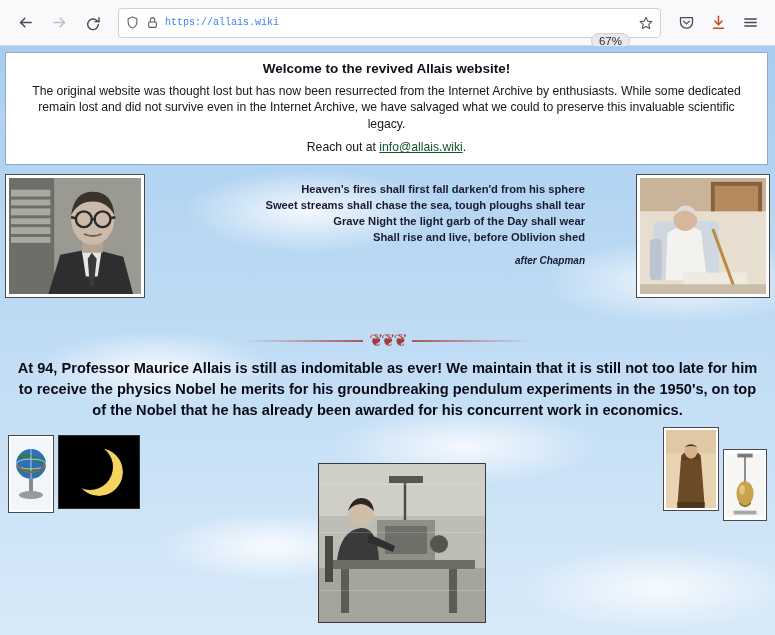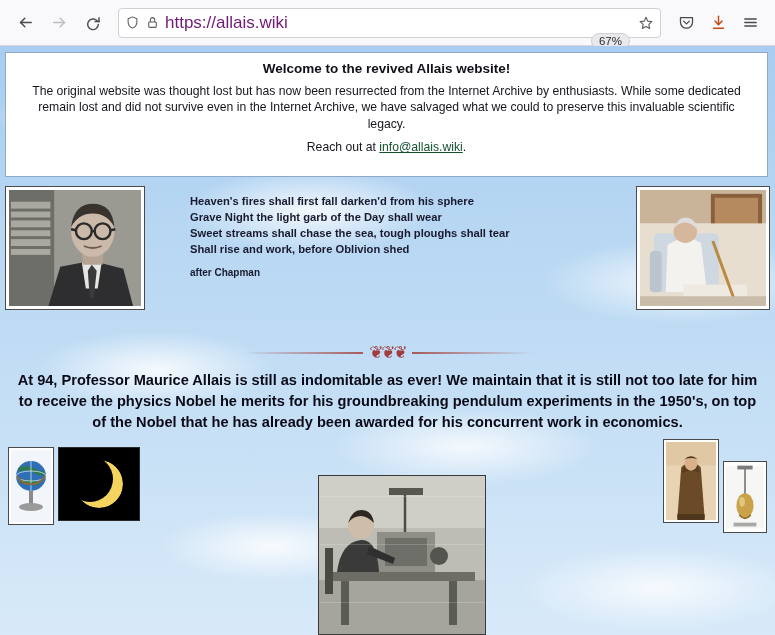--- a/index.html
+++ b/index.html
@@ -39,25 +39,26 @@
     border: 1px solid #cfcfd4;
     border-radius: 4px;
     display: flex;
     align-items: center;
     padding: 0 6px;
     gap: 6px;
     min-width: 0;
   }
   .urlbar .url-text {
     flex: 1 1 auto;
-    font-size: 17px;
-    color: #701a75;
+    font-size: 10px;
+    color: #3b82f6;
     white-space: nowrap;
     overflow: hidden;
     text-overflow: ellipsis;
+    font-family: Liberation Mono, monospace;
   }
   .zoom-badge {
     font-size: 11.5px;
     color: #2b2b2e;
     background: #e9e9ed;
     border: 1px solid #d0d0d5;
     border-radius: 9px;
     padding: 1px 7px;
     flex: 0 0 auto;
     margin-top: 36px;
@@ -81,21 +82,21 @@
       radial-gradient(ellipse 190px 55px at 60% 68%, rgba(255,255,255,0.8), rgba(255,255,255,0) 70%),
       radial-gradient(ellipse 160px 50px at 35% 85%, rgba(255,255,255,0.85), rgba(255,255,255,0) 70%),
       radial-gradient(ellipse 200px 60px at 85% 92%, rgba(255,255,255,0.8), rgba(255,255,255,0) 70%),
       linear-gradient(180deg, #a8cdf0 0%, #b9d8f3 35%, #c9e1f6 70%, #d8eaf9 100%);
   }
 
   .notice {
     margin: 6px 7px 0 5px;
     background: #ffffff;
     border: 1px solid #8fa9c9;
-    padding: 8px 14px 20px 14px;
+    padding: 8px 14px 8px 14px;
   }
   .notice h2 {
     margin: 0 0 7px 0;
     font-size: 13.5px;
     text-align: center;
     color: #10101a;
     font-weight: bold;
   }
   .notice p {
     margin: 0 0 7px 0;
@@ -120,31 +121,32 @@
     border: 1px solid #4a4a4a;
     padding: 3px;
     overflow: hidden;
   }
   .photo-left { left: 5px; top: 0; width: 140px; height: 124px; }
   .photo-right { right: 5px; top: 0; width: 134px; height: 124px; }
 
   .poem {
     position: absolute;
     left: 190px; right: 190px; top: 8px;
-    text-align: left;
+    text-align: right;
   }
   .poem .line {
     font-size: 11.2px;
     font-weight: bold;
     color: #1a1a2e;
     line-height: 1.42;
   }
   .poem .attrib {
     margin-top: 9px;
     font-size: 10px;
+    font-style: italic;
     font-weight: bold;
     color: #1a1a2e;
   }
 
   
   .divider {
     display: flex; align-items: center; justify-content: center;
     gap: 6px;
     margin-top: 6px;
     height: 22px;
@@ -318,23 +320,23 @@
           <line x1="84" y1="42" x2="87" y2="42"></line>
           <line x1="68" y1="41" x2="63" y2="40"></line>
             <line x1="103" y1="41" x2="108" y2="40"></line>
         </g>
         <path d="M76 57 Q85 61 94 57" stroke="#6b5a4e" stroke-width="1.8" fill="none"></path>
       </svg>
     </div>
 
     <div class="poem">
       <div class="line">Heaven's fires shall first fall darken'd from his sphere</div>
+      <div class="line">Sweet streams shall chase the sea, tough ploughs shall tear</div>
       <div class="line">Grave Night the light garb of the Day shall wear</div>
-      <div class="line">Sweet streams shall chase the sea, tough ploughs shall tear</div>
-      <div class="line">Shall rise and work, before Oblivion shed</div>
+      <div class="line">Shall rise and live, before Oblivion shed</div>
       <div class="attrib">after Chapman</div>
     </div>
 
     <div class="photo-frame photo-right">
       <svg width="100%" height="100%" viewBox="0 0 128 118" preserveAspectRatio="xMidYMid slice">
         <rect width="128" height="118" fill="#d8c8b4"></rect>
         <rect x="0" y="0" width="128" height="34" fill="#c9b49a"></rect>
         <rect x="72" y="4" width="52" height="40" fill="#8a5f3c"></rect>
         <rect x="76" y="8" width="44" height="32" fill="#b58a5e"></rect>
         <rect x="0" y="34" width="128" height="84" fill="#e8ded0"></rect>

